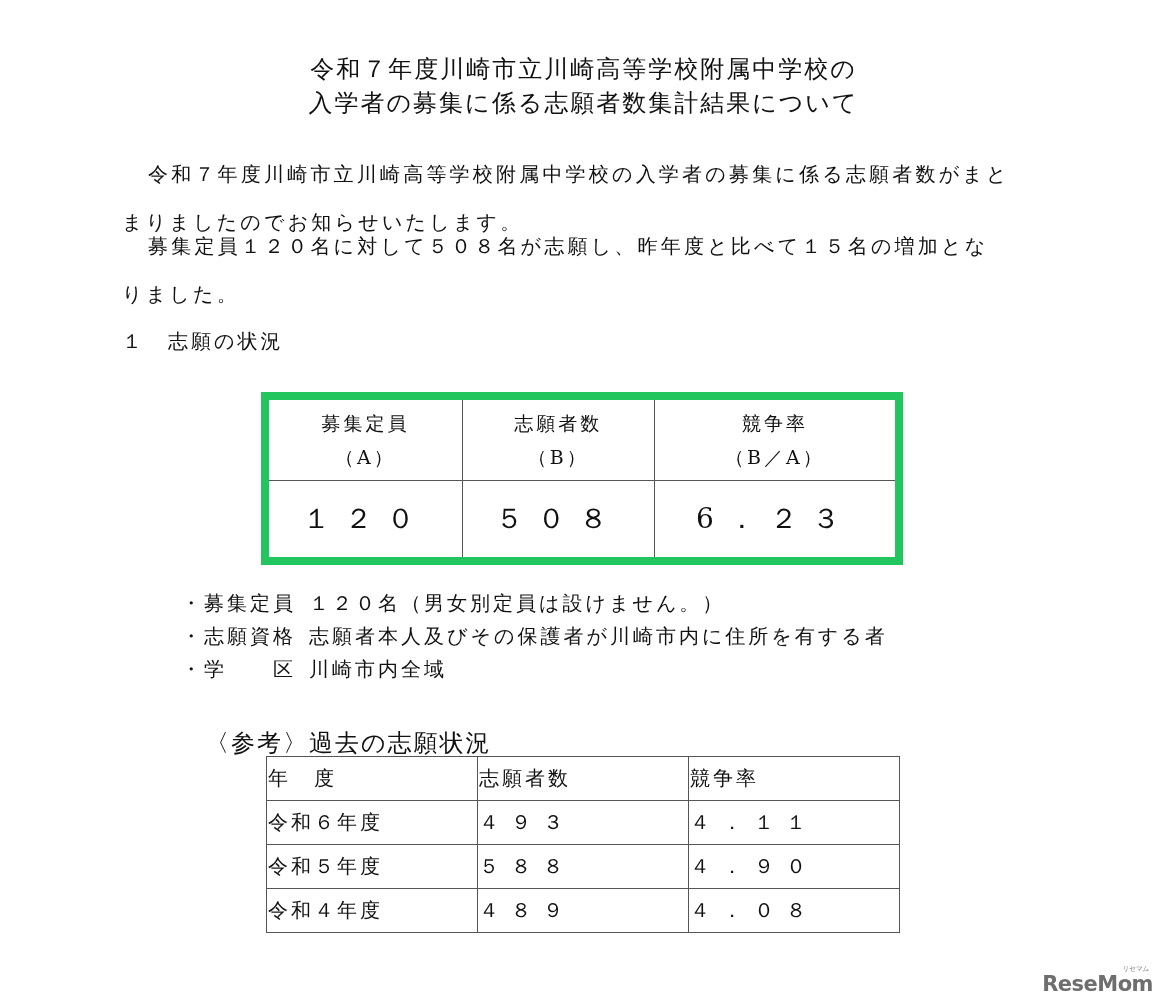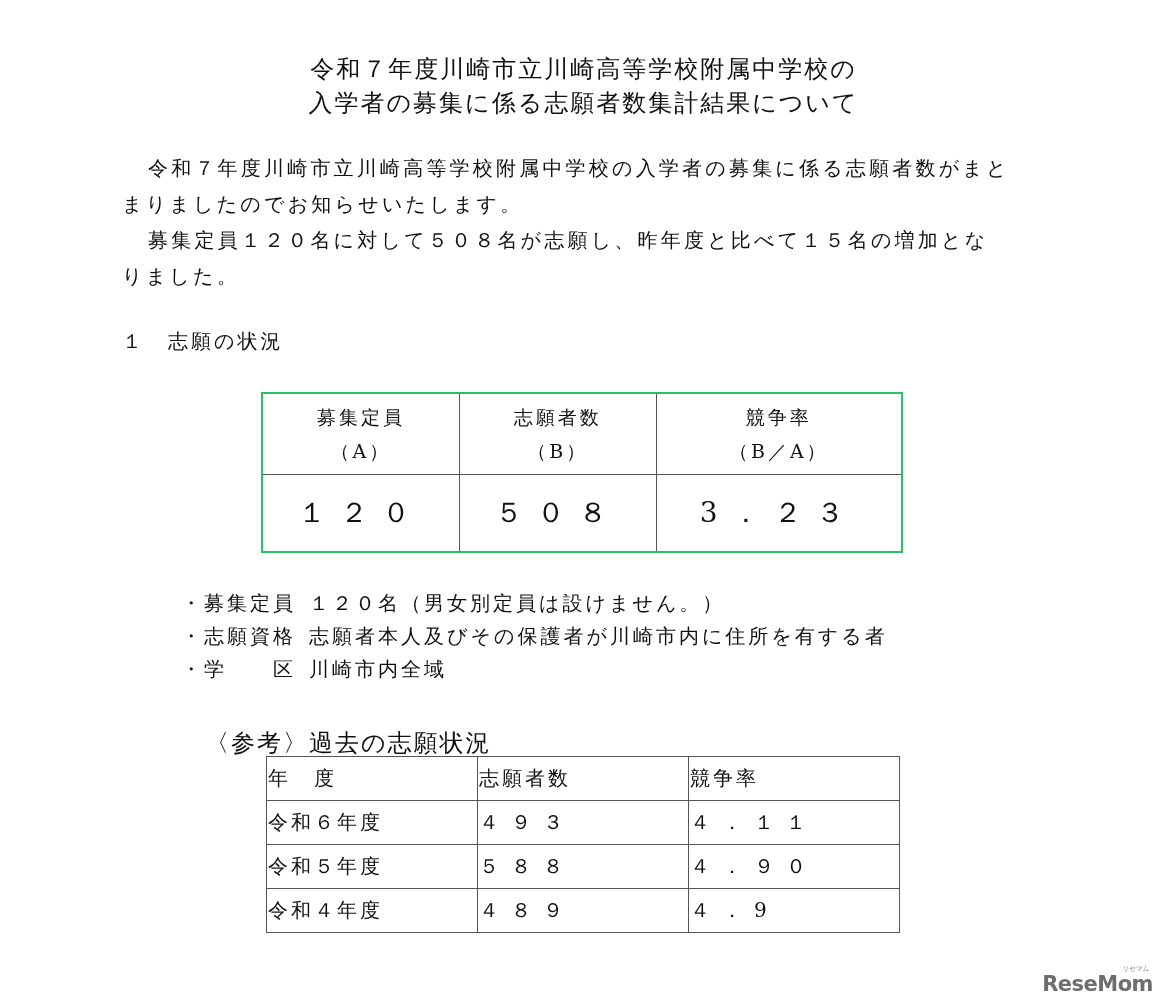--- a/index.html
+++ b/index.html
@@ -1,24 +1,24 @@
 <!DOCTYPE html>
 <html><head>
   <meta charset="utf-8">
   <style>
     html, body { margin:0; padding:0; background:#ffffff; }
     body { width:1167px; height:1006px; position:relative; overflow:hidden;
       font-family:"DejaVu Serif","Liberation Serif",serif; color:#111; }
     .abs { position:absolute; }
     .title { left:0; width:1167px; text-align:center; font-size:24px; letter-spacing:2px; line-height:34px; }
-    .para { left:122px; width:890px; font-size:20px; letter-spacing:3.2px; line-height:36px; }
+    .para { left:122px; width:890px; font-size:20px; letter-spacing:3.2px; line-height:48px; }
     .indent { text-indent:1.3em; }
     .section { left:122px; font-size:20px; letter-spacing:3px; }
     table { border-collapse:collapse; position:absolute; }
-    .main-table { left:261px; top:392px; width:642px; border:2px solid #22c55e; }
+    .main-table { left:261px; top:392px; width:642px; border:8px solid #22c55e; }
     .main-table td { border:1.5px solid #555; text-align:center; font-size:19px; letter-spacing:3px; }
     .main-table .hd { height:78px; line-height:34px; }
     .main-table .val { height:74px; font-size:28px; letter-spacing:14px; }
     .bullets { left:150px; font-size:20px; letter-spacing:3px; line-height:33px;margin-left:31px; }
     .bullets div span.k { display:inline-block; width:128px; }
     .ref-label { left:205px; top:727px; font-size:24px; letter-spacing:2px; }
     .ref-table { left:266px; top:756px; width:634px; border:1.5px solid #555; }
     .ref-table td { border:1.5px solid #555; text-align:left; height:41px; font-size:20px; letter-spacing:3px; width:33.3%; }
     .ref-table td.num { letter-spacing:12px; }
     .logo { right:14px; bottom:10px; font-family:"DejaVu Sans",sans-serif; font-weight:bold; font-size:21px; color:#6e6e6e; letter-spacing:-0.5px; }
@@ -47,21 +47,21 @@
       <div>（B）</div>
     </td>
     <td class="hd">
       <div>競争率</div>
       <div>（B／A）</div>
     </td>
   </tr>
   <tr>
     <td class="val">１２０</td>
     <td class="val">５０８</td>
-    <td class="val">3．２３</td>
+    <td class="val">6．２３</td>
   </tr>
 </tbody>
   </table>
 
 <div class="abs bullets" style="top:587px;">
   <div><span class="k">・募集定員</span><span>１２０名（男女別定員は設けません。）</span></div>
   <div><span class="k">・志願資格</span><span>志願者本人及びその保護者が川崎市内に住所を有する者</span></div>
   <div><span class="k">・学　　区</span><span>川崎市内全域</span></div>
 </div>
 
@@ -80,21 +80,21 @@
     <td class="num">４．１１</td>
   </tr>
   <tr>
     <td>令和５年度</td>
     <td class="num">５８８</td>
     <td class="num">４．９０</td>
   </tr>
   <tr>
     <td>令和４年度</td>
     <td class="num">４８９</td>
-    <td class="num">４．9</td>
+    <td class="num">４．０８</td>
   </tr>
 </tbody>
   </table>
 
 <div class="abs logo">
   <small>リセマム</small>
   <span>ReseMom</span>
 </div>
 
 </body></html>

